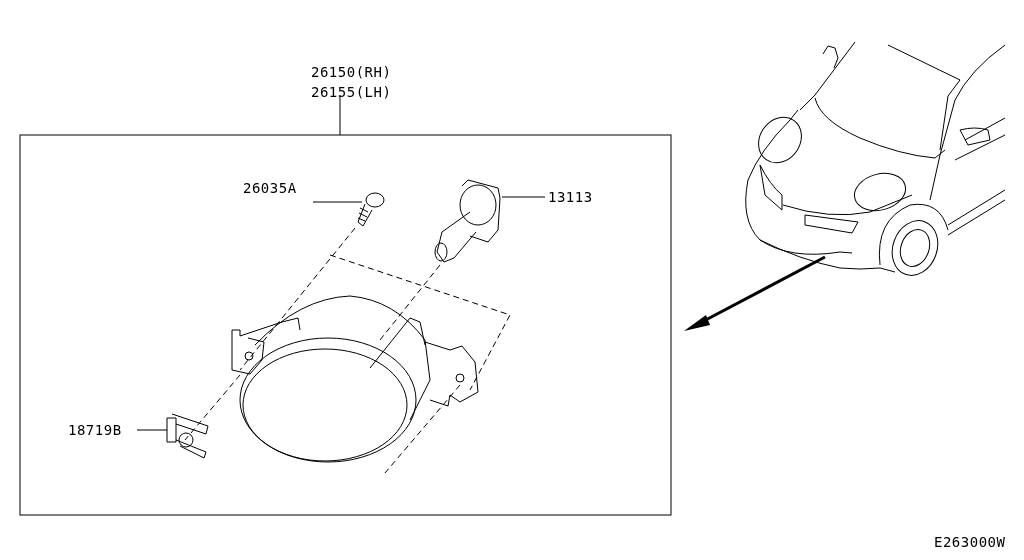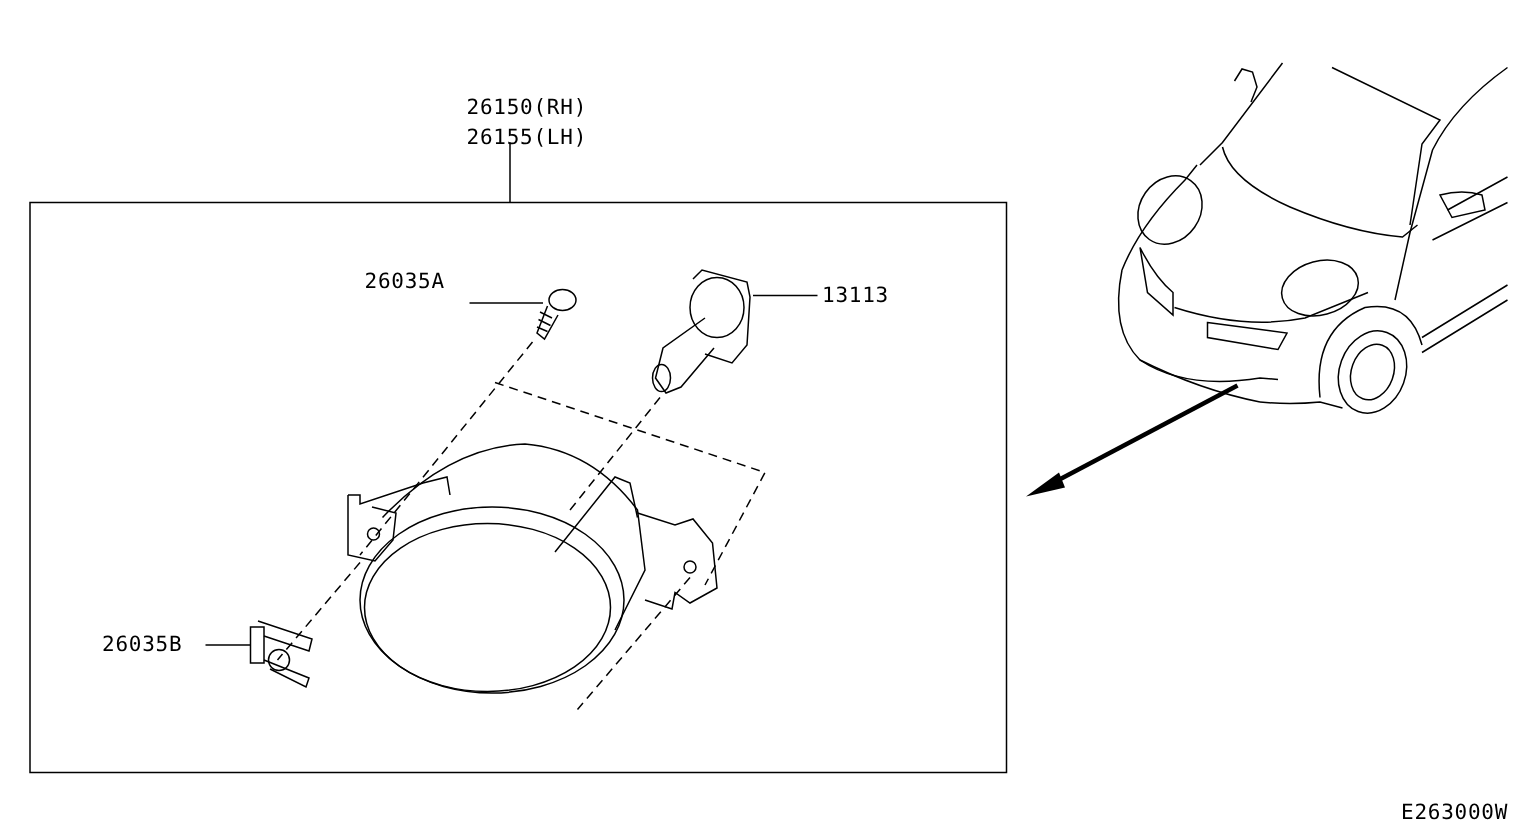--- a/index.html
+++ b/index.html
@@ -86,14 +86,14 @@
   <g>
     <line x1="825" y1="257" x2="700" y2="323" stroke="#000" stroke-width="3"></line>
     <polygon points="684,331 706,315 710,325" fill="#000"></polygon>
   </g>
 </svg>
 
 <div class="label" style="left:311px;top:64px;">26150(RH)</div>
 <div class="label" style="left:311px;top:84px;">26155(LH)</div>
 <div class="label" style="left:243px;top:180px;">26035A</div>
 <div class="label" style="left:548px;top:189px;">13113</div>
-<div class="label" style="left:68px;top:422px;">26035B</div>
+<div class="label" style="left:68px;top:422px;">18719B</div>
 <div class="label" style="left:934px;top:534px;text-align:center;">E263000W</div>
 
 </body></html>

